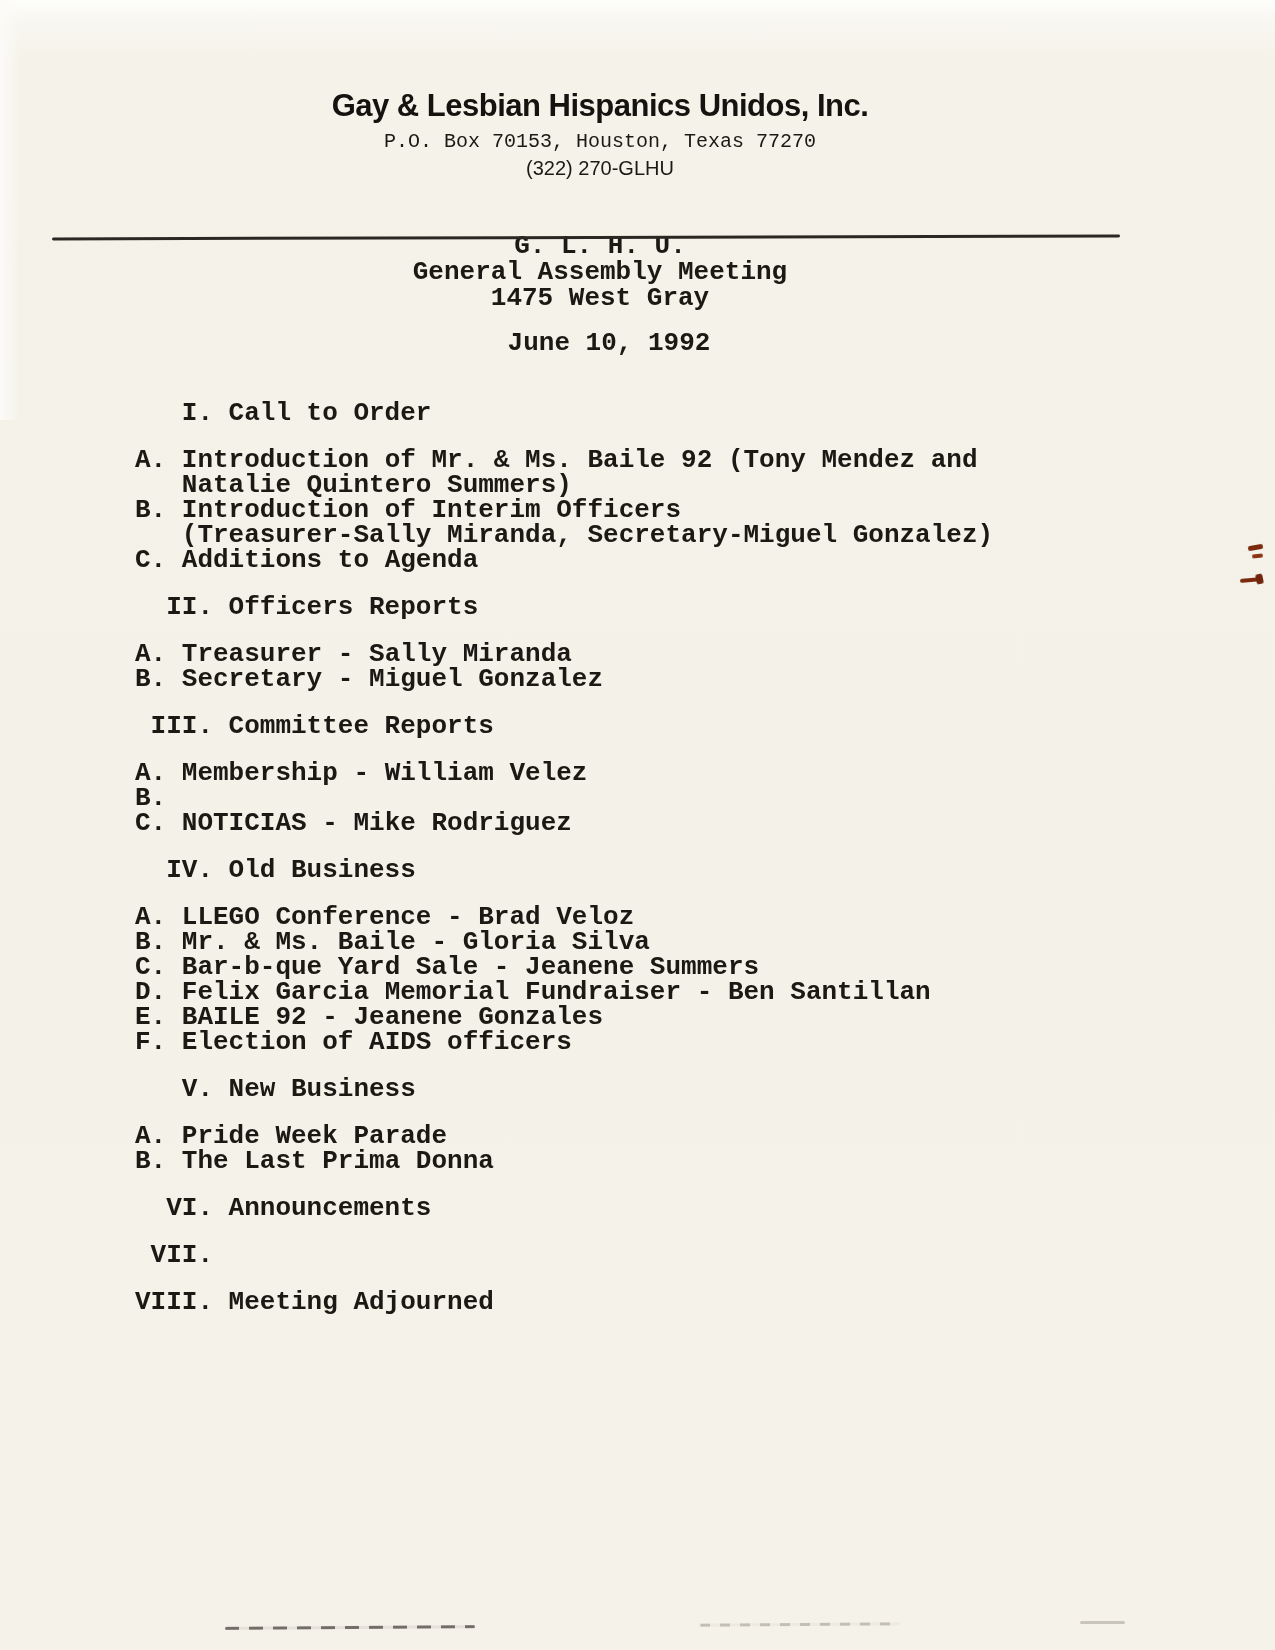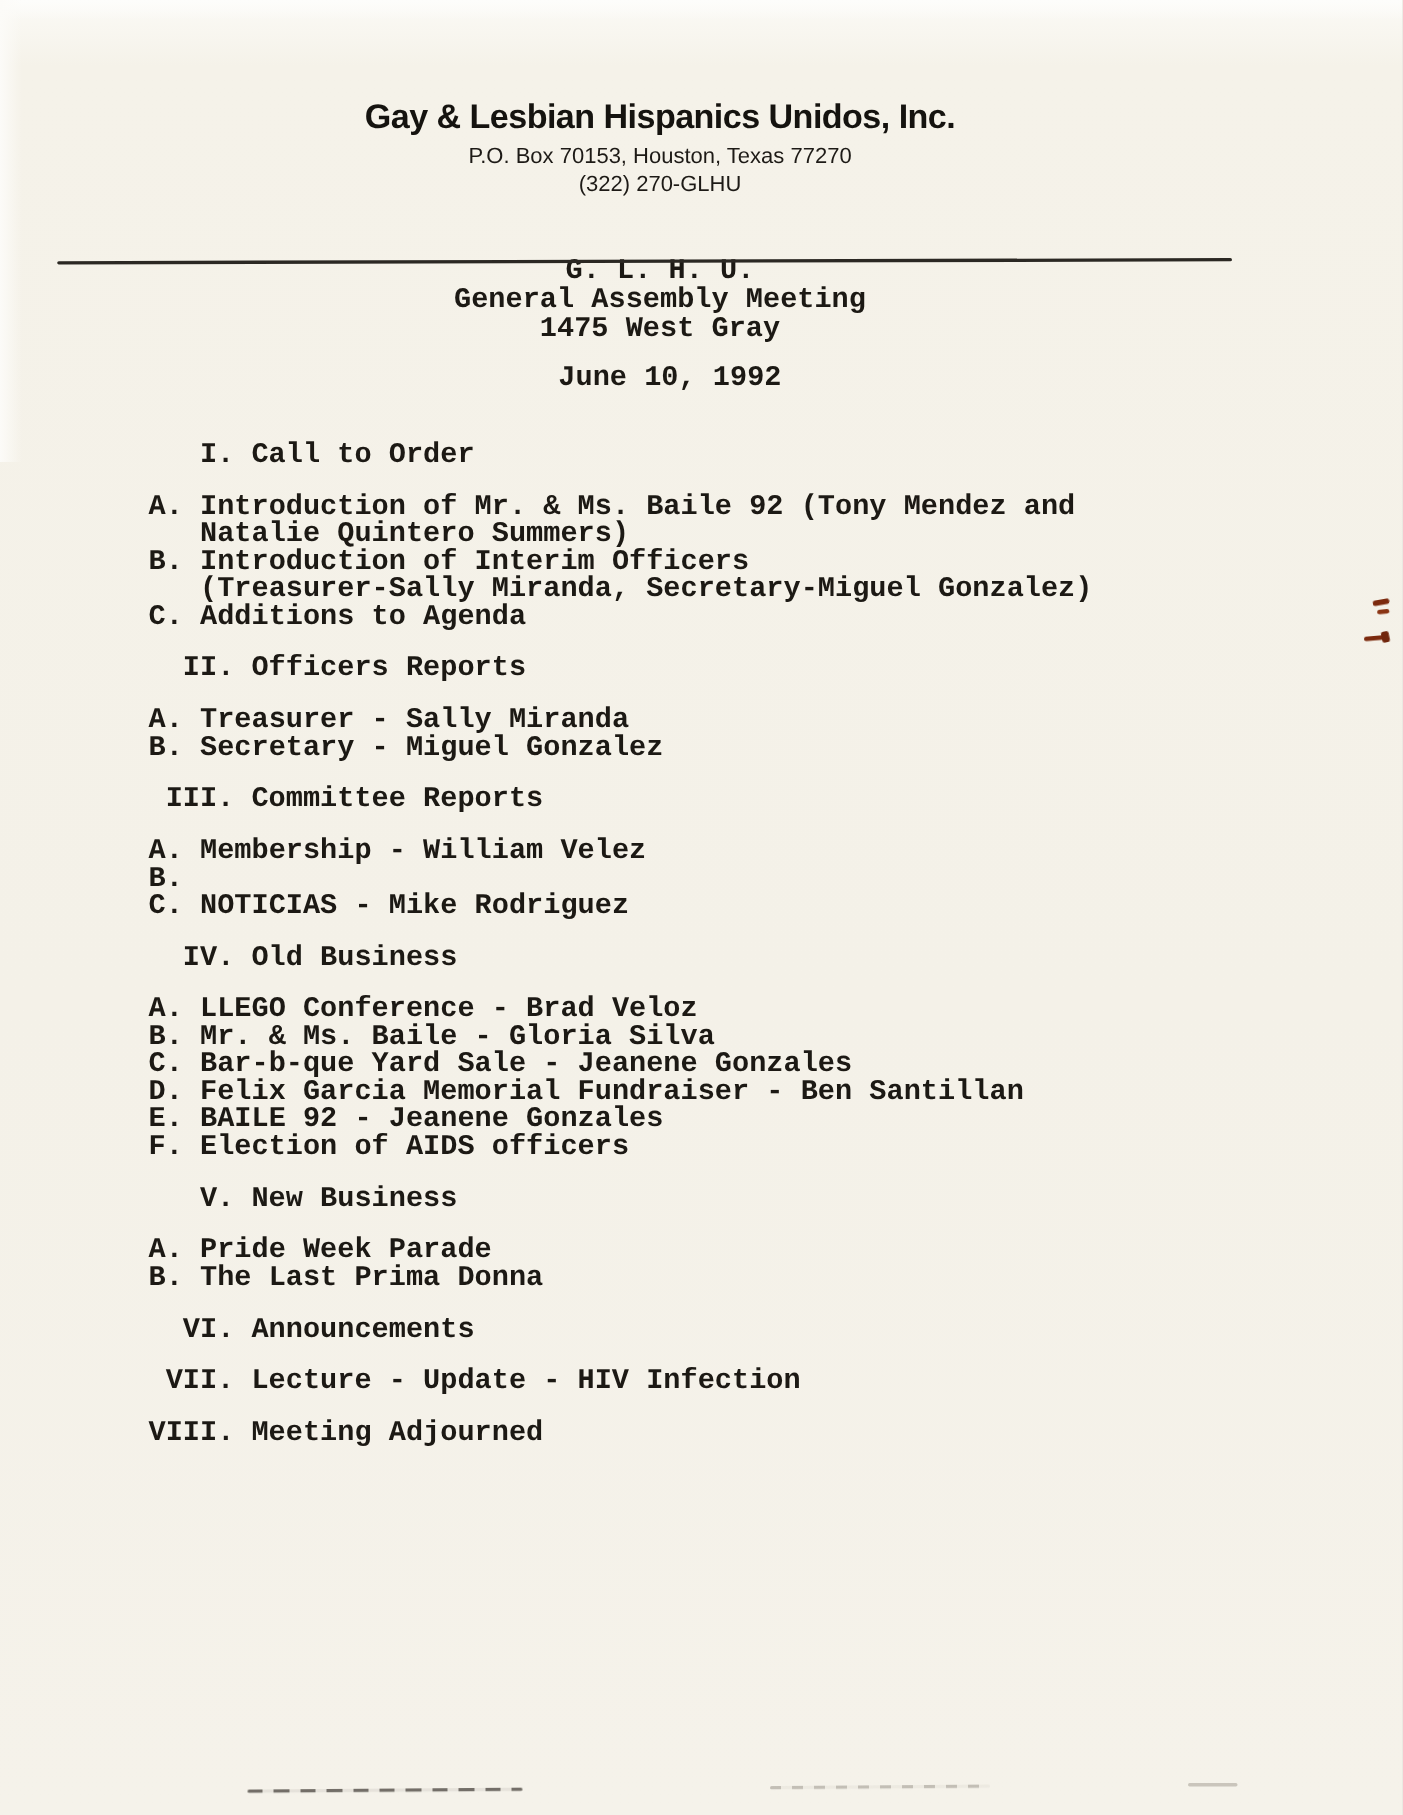--- a/index.html
+++ b/index.html
@@ -42,21 +42,21 @@
     line-height: 36px;
     color: #15130f;
     margin: 0;
   }
   .org-address, .org-phone {
     font-size: 20px;
     font-weight: 400;
     line-height: 26px;
     color: #1d1a16;
   }
-  .org-address { margin-top: 5px; }
+  .org-address { margin-top: 5px; font-family: Liberation Mono, monospace; }
   .rule {
     position: absolute;
     left: 52px;
     top: 236px;
     width: 1068px;
     height: 3px;
     background: #2b2823;
     transform: rotate(-0.15deg);
     border-radius: 2px;
   }
@@ -222,21 +222,21 @@
         <div class="item">
           <span class="item-label">A.</span>
           <span class="item-text">LLEGO Conference - Brad Veloz</span>
         </div>
         <div class="item">
           <span class="item-label">B.</span>
           <span class="item-text">Mr. &amp; Ms. Baile - Gloria Silva</span>
         </div>
         <div class="item">
           <span class="item-label">C.</span>
-          <span class="item-text">Bar-b-que Yard Sale - Jeanene Gonzales</span>
+          <span class="item-text">Bar-b-que Yard Sale - Jeanene Summers</span>
         </div>
         <div class="item">
           <span class="item-label">D.</span>
           <span class="item-text">Felix Garcia Memorial Fundraiser - Ben Santillan</span>
         </div>
         <div class="item">
           <span class="item-label">E.</span>
           <span class="item-text">BAILE 92 - Jeanene Gonzales</span>
         </div>
         <div class="item">
@@ -266,21 +266,20 @@
     <div class="section">
       <div class="sec-head">
         <span class="sec-num">VI.</span>
         <span class="sec-title">Announcements</span>
       </div>
     </div>
 
     <div class="section">
       <div class="sec-head">
         <span class="sec-num">VII.</span>
-        <span class="sec-title">Lecture - Update - HIV Infection</span>
       </div>
     </div>
 
     <div class="section">
       <div class="sec-head">
         <span class="sec-num">VIII.</span>
         <span class="sec-title">Meeting Adjourned</span>
       </div>
     </div>
 

